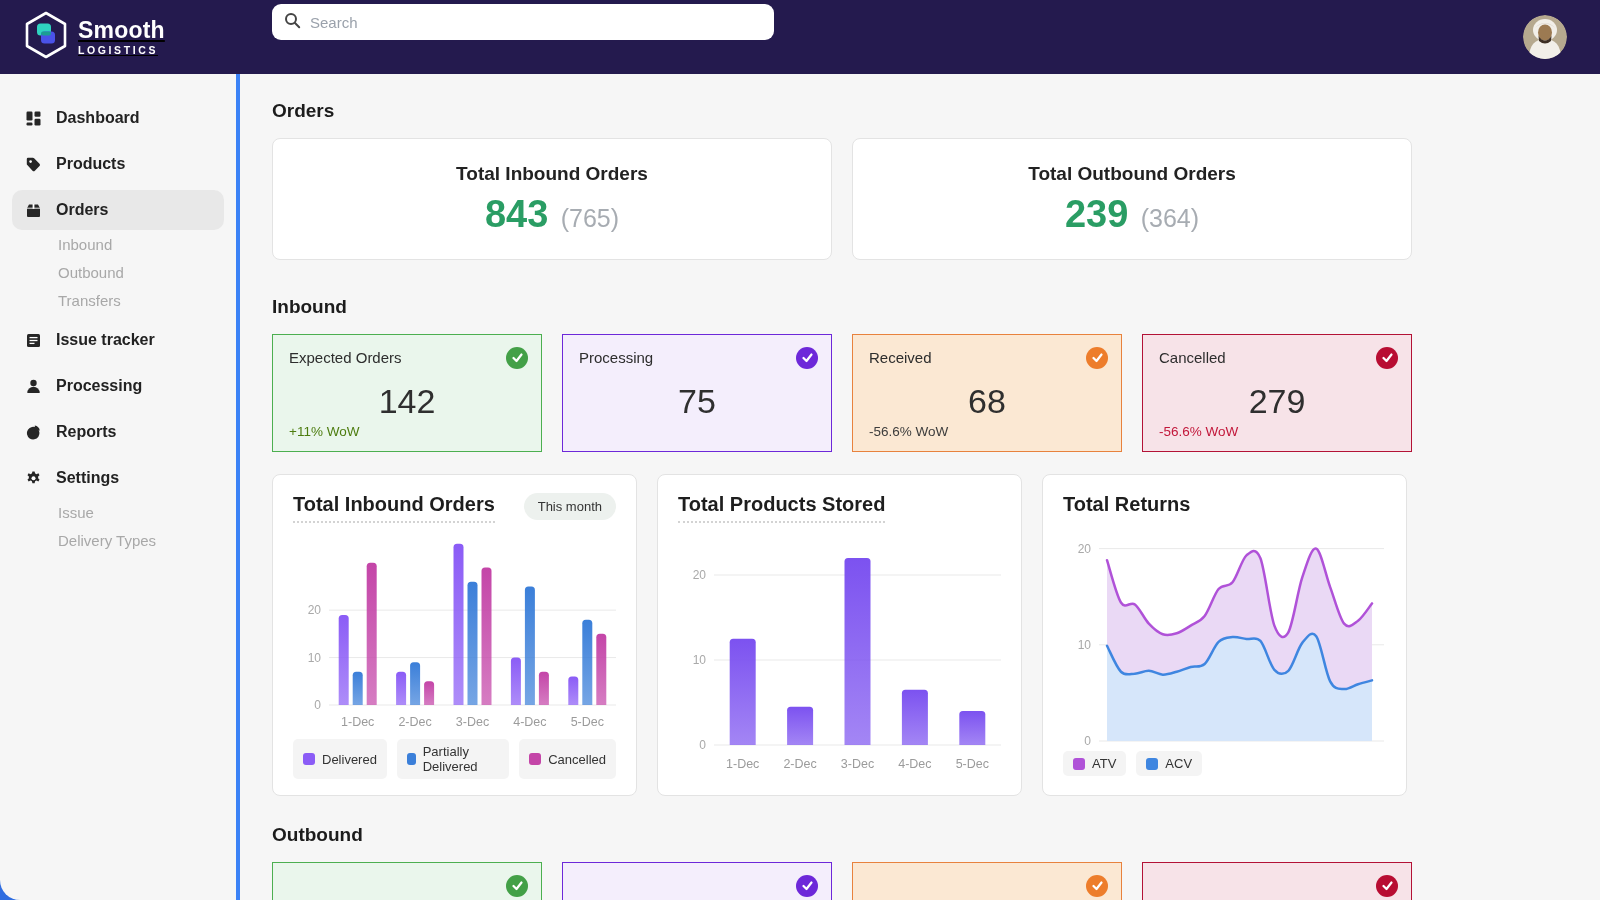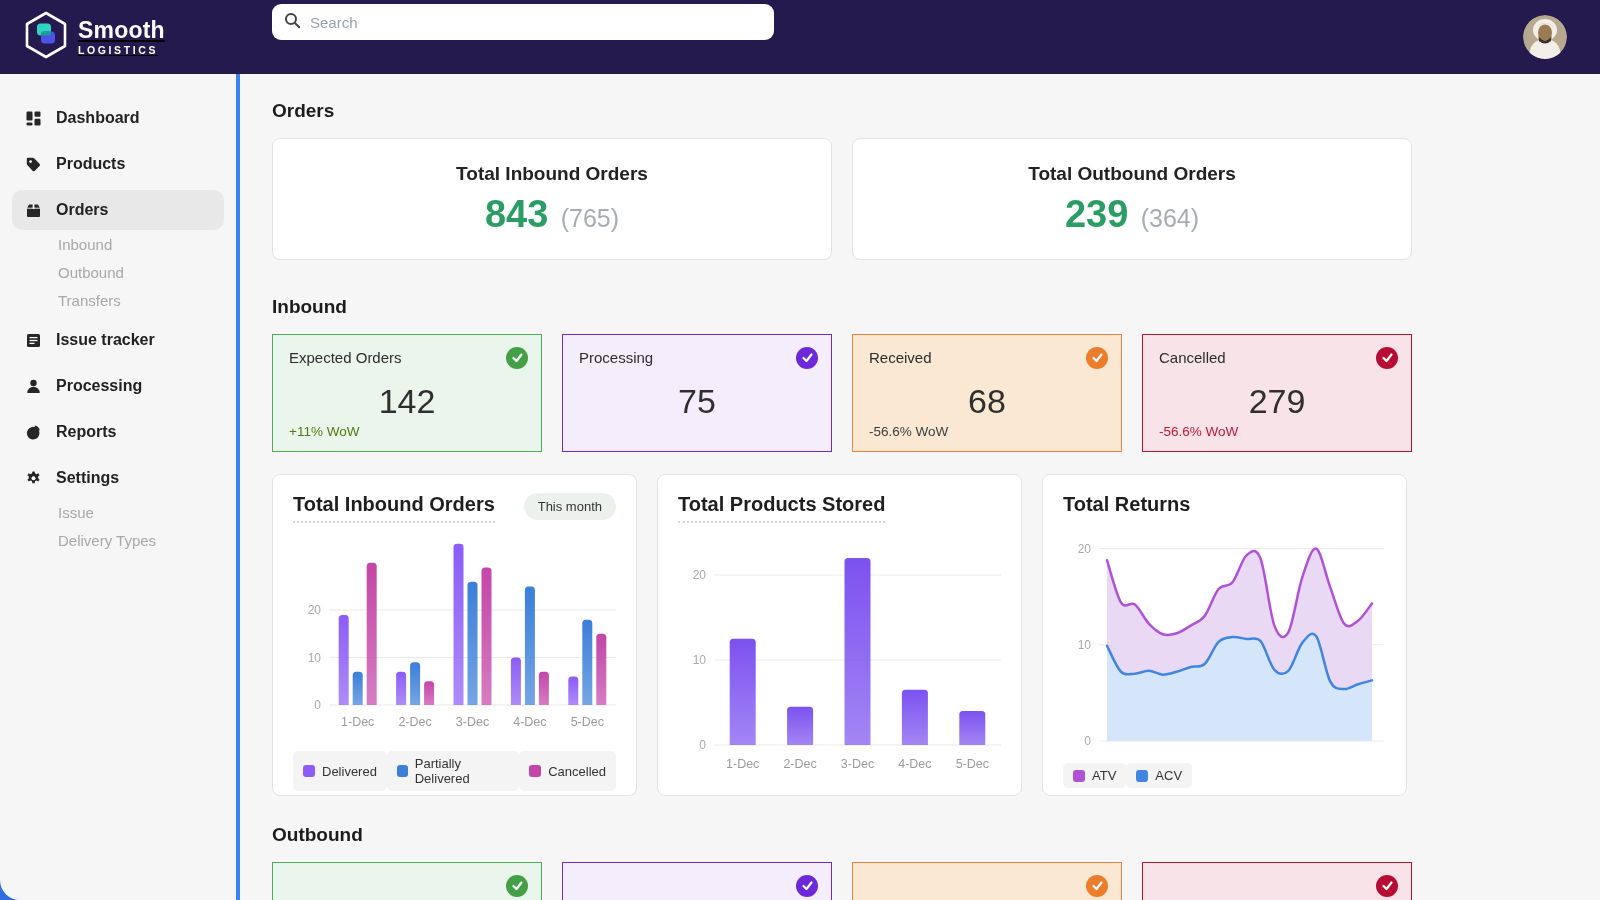--- a/index.html
+++ b/index.html
@@ -54,21 +54,21 @@
   .delta { position: absolute; left: 16px; bottom: 12px; font-size: 13.5px; font-weight: 500; }
   .check { position: absolute; top: 12px; right: 13px; width: 22px; height: 22px; border-radius: 50%; display: flex; align-items: center; justify-content: center; }
 
   
   .charts-row { display: flex; gap: 20px; margin-top: 22px; }
   .chart-card { width: 365px; height: 322px; background: #fff; border: 1px solid #e3e3e3; border-radius: 8px; padding: 18px 20px; }
   .chart-header { display: flex; align-items: flex-start; justify-content: space-between; height: 36px; }
   .chart-title { font-size: 20px; font-weight: 700; color: #1e1e1e; display: inline-block; }
   .chart-title.underlined { border-bottom: 2px dotted #d3d3d3; padding-bottom: 5px; }
   .pill { background: #edf1ee; color: #333; font-size: 13px; padding: 6px 14px; border-radius: 16px; cursor: pointer; }
-  .legend { display: flex; margin-top: 12px; }
+  .legend { display: flex; gap: 10px; }
   .legend-item { display: inline-flex; align-items: center; gap: 7px; background: #f4f4f4; border-radius: 5px; padding: 5px 10px; font-size: 13px; color: #333; }
   .swatch { width: 12px; height: 12px; border-radius: 3px; display: inline-block; }
 
   svg text { font-family: "Liberation Sans", sans-serif; }
 </style>
 </head>
 <body>
 
 <div class="app">
 

